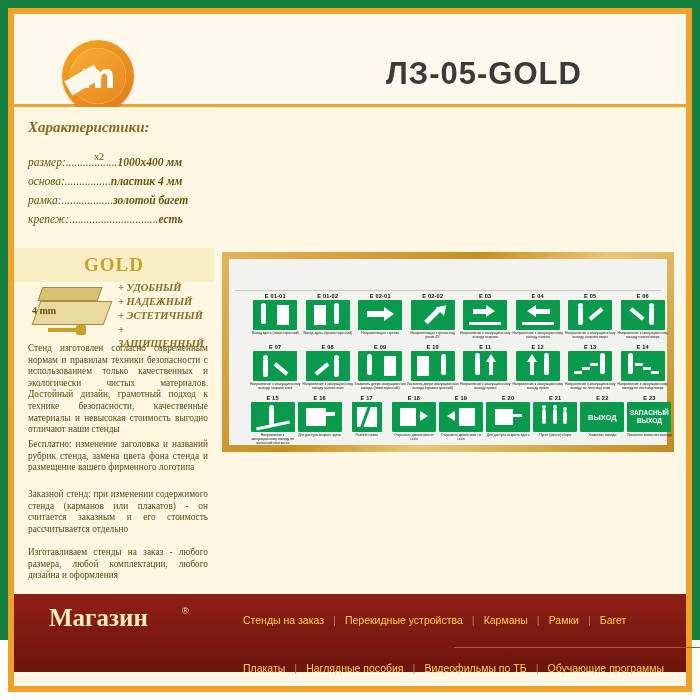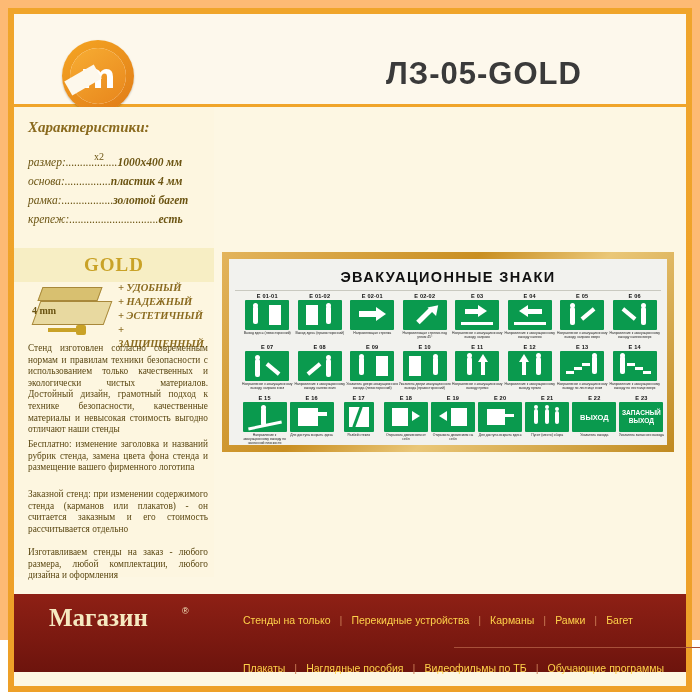--- a/index.html
+++ b/index.html
@@ -1,17 +1,17 @@
 <!DOCTYPE html>
 <html><head>
 <meta charset="utf-8">
 <style>
   html,body{margin:0;padding:0;}
   body{width:700px;height:700px;background:#ffffff;font-family:"Liberation Sans",sans-serif;overflow:hidden;}
-  .page{position:relative;width:700px;height:640px;background:#fdba74;}
+  .page{position:relative;width:700px;height:640px;background:#15803d;}
   .frame{position:absolute;left:8px;top:8px;width:684px;height:684px;background:#f5a623;
          background:linear-gradient(180deg,#f0a52a 0%,#eea028 100%);}
   .inner{position:absolute;left:14px;top:14px;width:672px;height:672px;background:#fdf7e3;}
 
   
   .header{position:absolute;left:14px;top:14px;width:672px;height:90px;background:#fdf8ec;
           border-bottom:3px solid #f0a52a;}
   .hdr-title{position:absolute;left:300px;top:42px;width:340px;text-align:center;
              font-size:31px;font-weight:bold;color:#3a3a3a;letter-spacing:1px;font-family:"Liberation Sans",sans-serif;}
   .logo{position:absolute;left:48px;top:26px;width:72px;height:72px;border-radius:50%;
@@ -60,21 +60,21 @@
   .p2{top:332px;}
   .p3{top:382px;}
   .p4{top:440px;}
   .stand-gold{position:absolute;left:222px;top:252px;width:452px;height:200px;
               background:linear-gradient(135deg,#e3b45c,#c98f22 40%,#eac778 60%,#c08a20);}
   .stand{position:absolute;left:229px;top:259px;width:438px;height:186px;background:#f2f2ee;}
   .stand-title{position:absolute;left:0;top:10px;width:438px;text-align:center;font-size:14.5px;
                font-weight:bold;color:#111;letter-spacing:1.4px;}
   .sep{position:absolute;left:6px;top:31px;width:426px;height:1px;background:#c9c9c0;}
 
-  .grid{position:absolute;left:12px;top:34px;width:424px;}
+  .grid{position:absolute;left:20px;top:34px;width:424px;}
   .row{display:flex;align-items:flex-start;}
   .cell{width:52.5px;margin-right:0px;text-align:center;}
   .cell .code{font-size:5.6px;color:#111;font-weight:bold;margin-bottom:1px;letter-spacing:.2px;}
   .ico{width:44px;height:30px;margin:0 auto;background:#0a9a4e;position:relative;border-radius:1px;}
   .ico.sq{width:30px;height:30px;}
   .cap{font-size:3.4px;line-height:4.2px;color:#222;margin-top:1px;height:13px;overflow:hidden;}
   .exitword{position:absolute;left:0;top:0;width:44px;height:30px;display:flex;align-items:center;
             justify-content:center;color:#fff;font-size:7.5px;font-weight:bold;}
   .exitword.two{flex-direction:column;line-height:8px;font-size:6.6px;}
   .arrow-r{position:absolute;left:9px;top:11px;width:18px;height:6px;background:#fff;}
@@ -158,21 +158,20 @@
     </div>
 
     <div class="para p2">Бесплатно: изменение заголовка и названий рубрик стенда, замена цвета фона стенда и размещение вашего фирменного логотипа</div>
     <div class="para p1">Стенд изготовлен согласно современным нормам и правилам техники безопасности с использованием только качественных и экологически чистых материалов. Достойный дизайн, грамотный подход к технике безопасности, качественные материалы и невысокая стоимость выгодно отличают наши стенды</div>
     <div class="para p3">Заказной стенд: при изменении содержимого стенда (карманов или плакатов) - он считается заказным и его стоимость рассчитывается отдельно</div>
     <div class="para p4">Изготавливаем стенды на заказ - любого размера, любой комплектации, любого дизайна и оформления</div>
   </div>
 
   <div class="stand-gold"></div>
   <div class="stand">
-    <div class="stand-title">ЭВАКУАЦИОННЫЕ  ЗНАКИ</div>
     <div class="sep"></div>
 
     <div class="grid">
 
       <div class="row">
         <div class="cell">
           <div class="code">E 01-01</div>
           <div class="ico">
             <div class="door" style="left:24px;"></div>
             <div class="person" style="left:8px;"></div>
@@ -405,21 +404,21 @@
     </div>
   </div>
 
   <div class="botbar">
     <div class="shop">
       <div class="l1">Магазин</div>
       <div class="reg">®</div>
     </div>
     <div class="menu">
       <div class="mrow">
-        <span class="mitem">Стенды на только</span>
+        <span class="mitem">Стенды на заказ</span>
         <span class="msep">|</span>
         <span class="mitem">Перекидные устройства</span>
         <span class="msep">|</span>
         <span class="mitem">Карманы</span>
         <span class="msep">|</span>
         <span class="mitem">Рамки</span>
         <span class="msep">|</span>
         <span class="mitem">Багет</span>
       </div>
       <div class="divline"></div>

